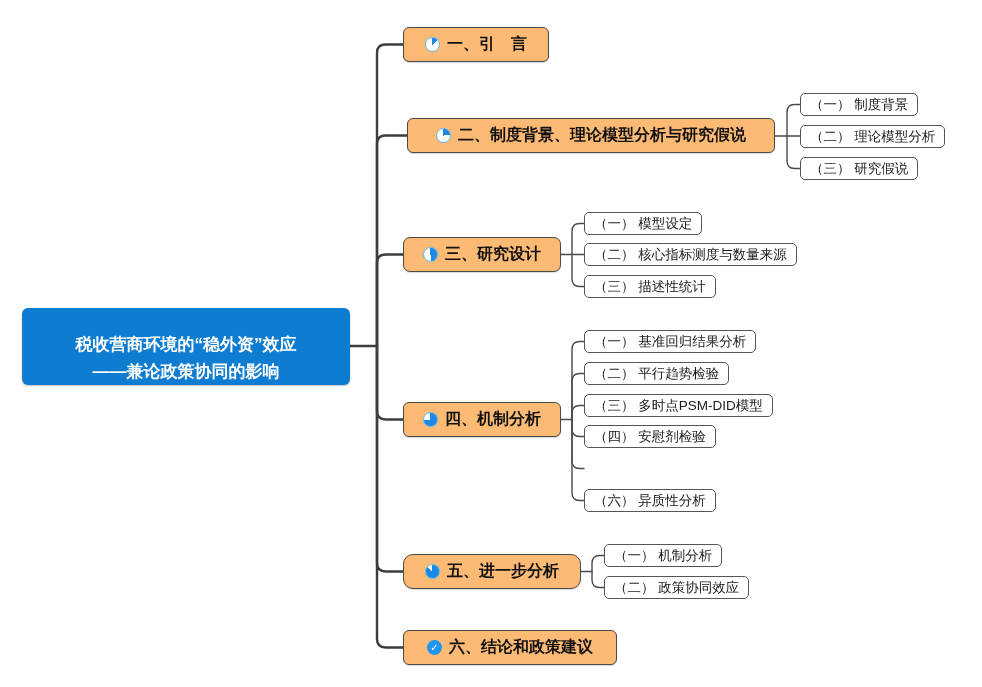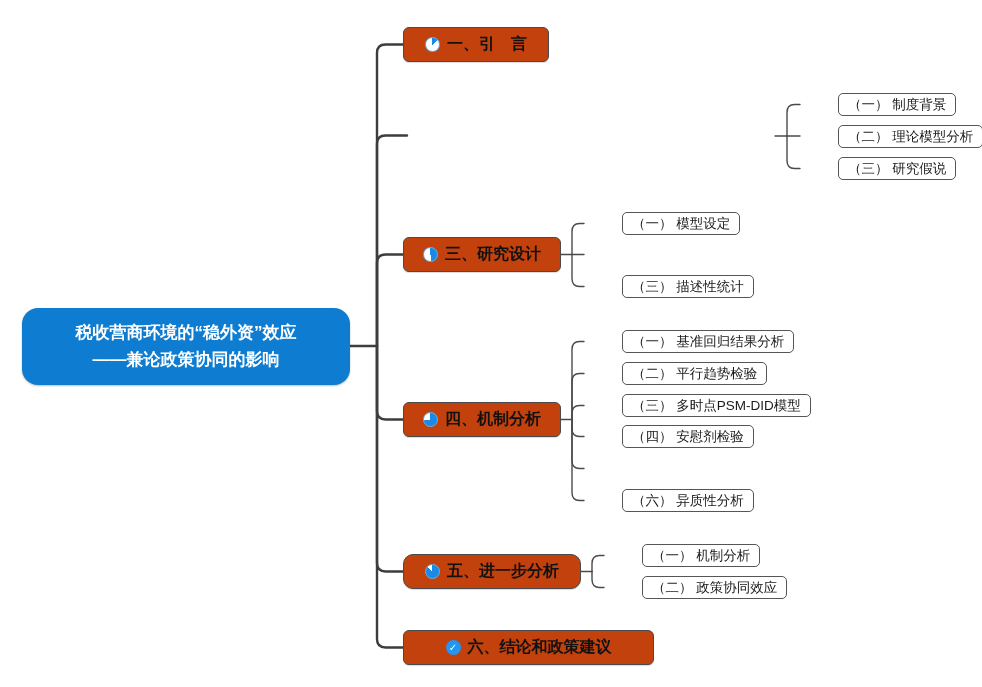--- a/index.html
+++ b/index.html
@@ -7,45 +7,45 @@
     position:relative;width:982px;height:687px;background:#ffffff;overflow:hidden;
     font-family:"Liberation Sans","DejaVu Sans",sans-serif;
   }
   svg.wires{position:absolute;left:0;top:0;width:982px;height:687px;pointer-events:none;}
   svg.wires path{fill:none;stroke-linecap:round;}
   svg.wires path.main{stroke:#3d3d3d;stroke-width:2.4px;}
   svg.wires path.sub{stroke:#4a4a4a;stroke-width:1.4px;}
 
   .root-node{
     position:absolute;left:22px;top:308px;width:328px;height:77px;
-    background:#0e7cd1;border-radius:16px;color:#ffffff;
-    display:flex;flex-direction:column;align-items:center;justify-content:center;
+    background:#0e7cd1;border-radius:6px;color:#ffffff;
+    display:flex;flex-direction:column;align-items:center;justify-content:flex-end;
     font-weight:bold;font-size:17px;line-height:1.55;text-align:center;
     box-shadow:0 1px 2px rgba(0,0,0,.25);
   }
 
   .branch{
     position:absolute;height:35px;box-sizing:border-box;
-    background:#c2410c;border:1.6px solid #4a4a4a;border-radius:6px;
+    background:#fdba74;border:1.6px solid #4a4a4a;border-radius:6px;
     display:flex;align-items:center;justify-content:center;gap:7px;
     font-weight:bold;font-size:16px;color:#111;white-space:nowrap;
     box-shadow:0 1px 1px rgba(0,0,0,.15);
   }
   .b1{left:403px;top:27px;width:146px;}
   .b2{left:407px;top:118px;width:368px;}
-  .b3{left:403px;top:237px;width:158px;}
+  .b3{left:403px;top:237px;width:158px;border-radius:7px;}
   .b4{left:403px;top:402px;width:158px;}
   .b5{left:403px;top:554px;width:178px;border-radius:10px;}
-  .b6{left:403px;top:630px;width:251px;}
+  .b6{left:403px;top:630px;width:214px;}
 
   .leaf{
     position:absolute;height:23px;box-sizing:border-box;
     background:#ffffff;border:1.3px solid #555;border-radius:5px;
     display:inline-flex;align-items:center;padding:0 9px;
-    font-size:13.5px;color:#1a1a1a;white-space:nowrap;margin-left:38px;
+    font-size:13.5px;color:#1a1a1a;white-space:nowrap;
   }
 
   .icon{width:15px;height:15px;border-radius:50%;flex:0 0 auto;box-sizing:border-box;}
   .ring{border:1.5px solid #55b9f5;}
   .p18{background:conic-gradient(#1e88e5 0 45deg,#ffffff 45deg 360deg);}
   .p14{background:conic-gradient(#1e88e5 0 90deg,#ffffff 90deg 360deg);}
   .p12{background:conic-gradient(#1e88e5 0 180deg,#ffffff 180deg 360deg);}
   .p34{background:conic-gradient(#1e88e5 0 270deg,#ffffff 270deg 360deg);}
   .p78{background:conic-gradient(#1e88e5 0 315deg,#ffffff 315deg 360deg);}
   .pdone{background:#2196f3;position:relative;}
@@ -94,20 +94,24 @@
   <div class="root-node">
     <span>税收营商环境的“稳外资”效应</span>
     <span>——兼论政策协同的影响</span>
   </div>
 
   <div class="branch b1">
     <span class="icon ring p18"></span>
     <span>一、引　言</span>
   </div>
 
+  <div class="branch b2">
+    <span class="icon ring p14"></span>
+    <span>二、制度背景、理论模型分析与研究假说</span>
+  </div>
 
   <div class="branch b3">
     <span class="icon ring p12"></span>
     <span>三、研究设计</span>
   </div>
 
   <div class="branch b4">
     <span class="icon ring p34"></span>
     <span>四、机制分析</span>
   </div>
@@ -128,20 +132,23 @@
   <div class="leaf" style="left:800px;top:125px;">
       <span>（二） 理论模型分析</span>
     </div>
   <div class="leaf" style="left:800px;top:157px;">
       <span>（三） 研究假说</span>
     </div>
 
   <div class="leaf" style="left:584px;top:212px;">
       <span>（一） 模型设定</span>
     </div>
+  <div class="leaf" style="left:584px;top:243px;">
+      <span>（二） 核心指标测度与数量来源</span>
+    </div>
   <div class="leaf" style="left:584px;top:275px;">
       <span>（三） 描述性统计</span>
     </div>
 
   <div class="leaf" style="left:584px;top:330px;">
       <span>（一） 基准回归结果分析</span>
     </div>
   <div class="leaf" style="left:584px;top:362px;">
       <span>（二） 平行趋势检验</span>
     </div>

